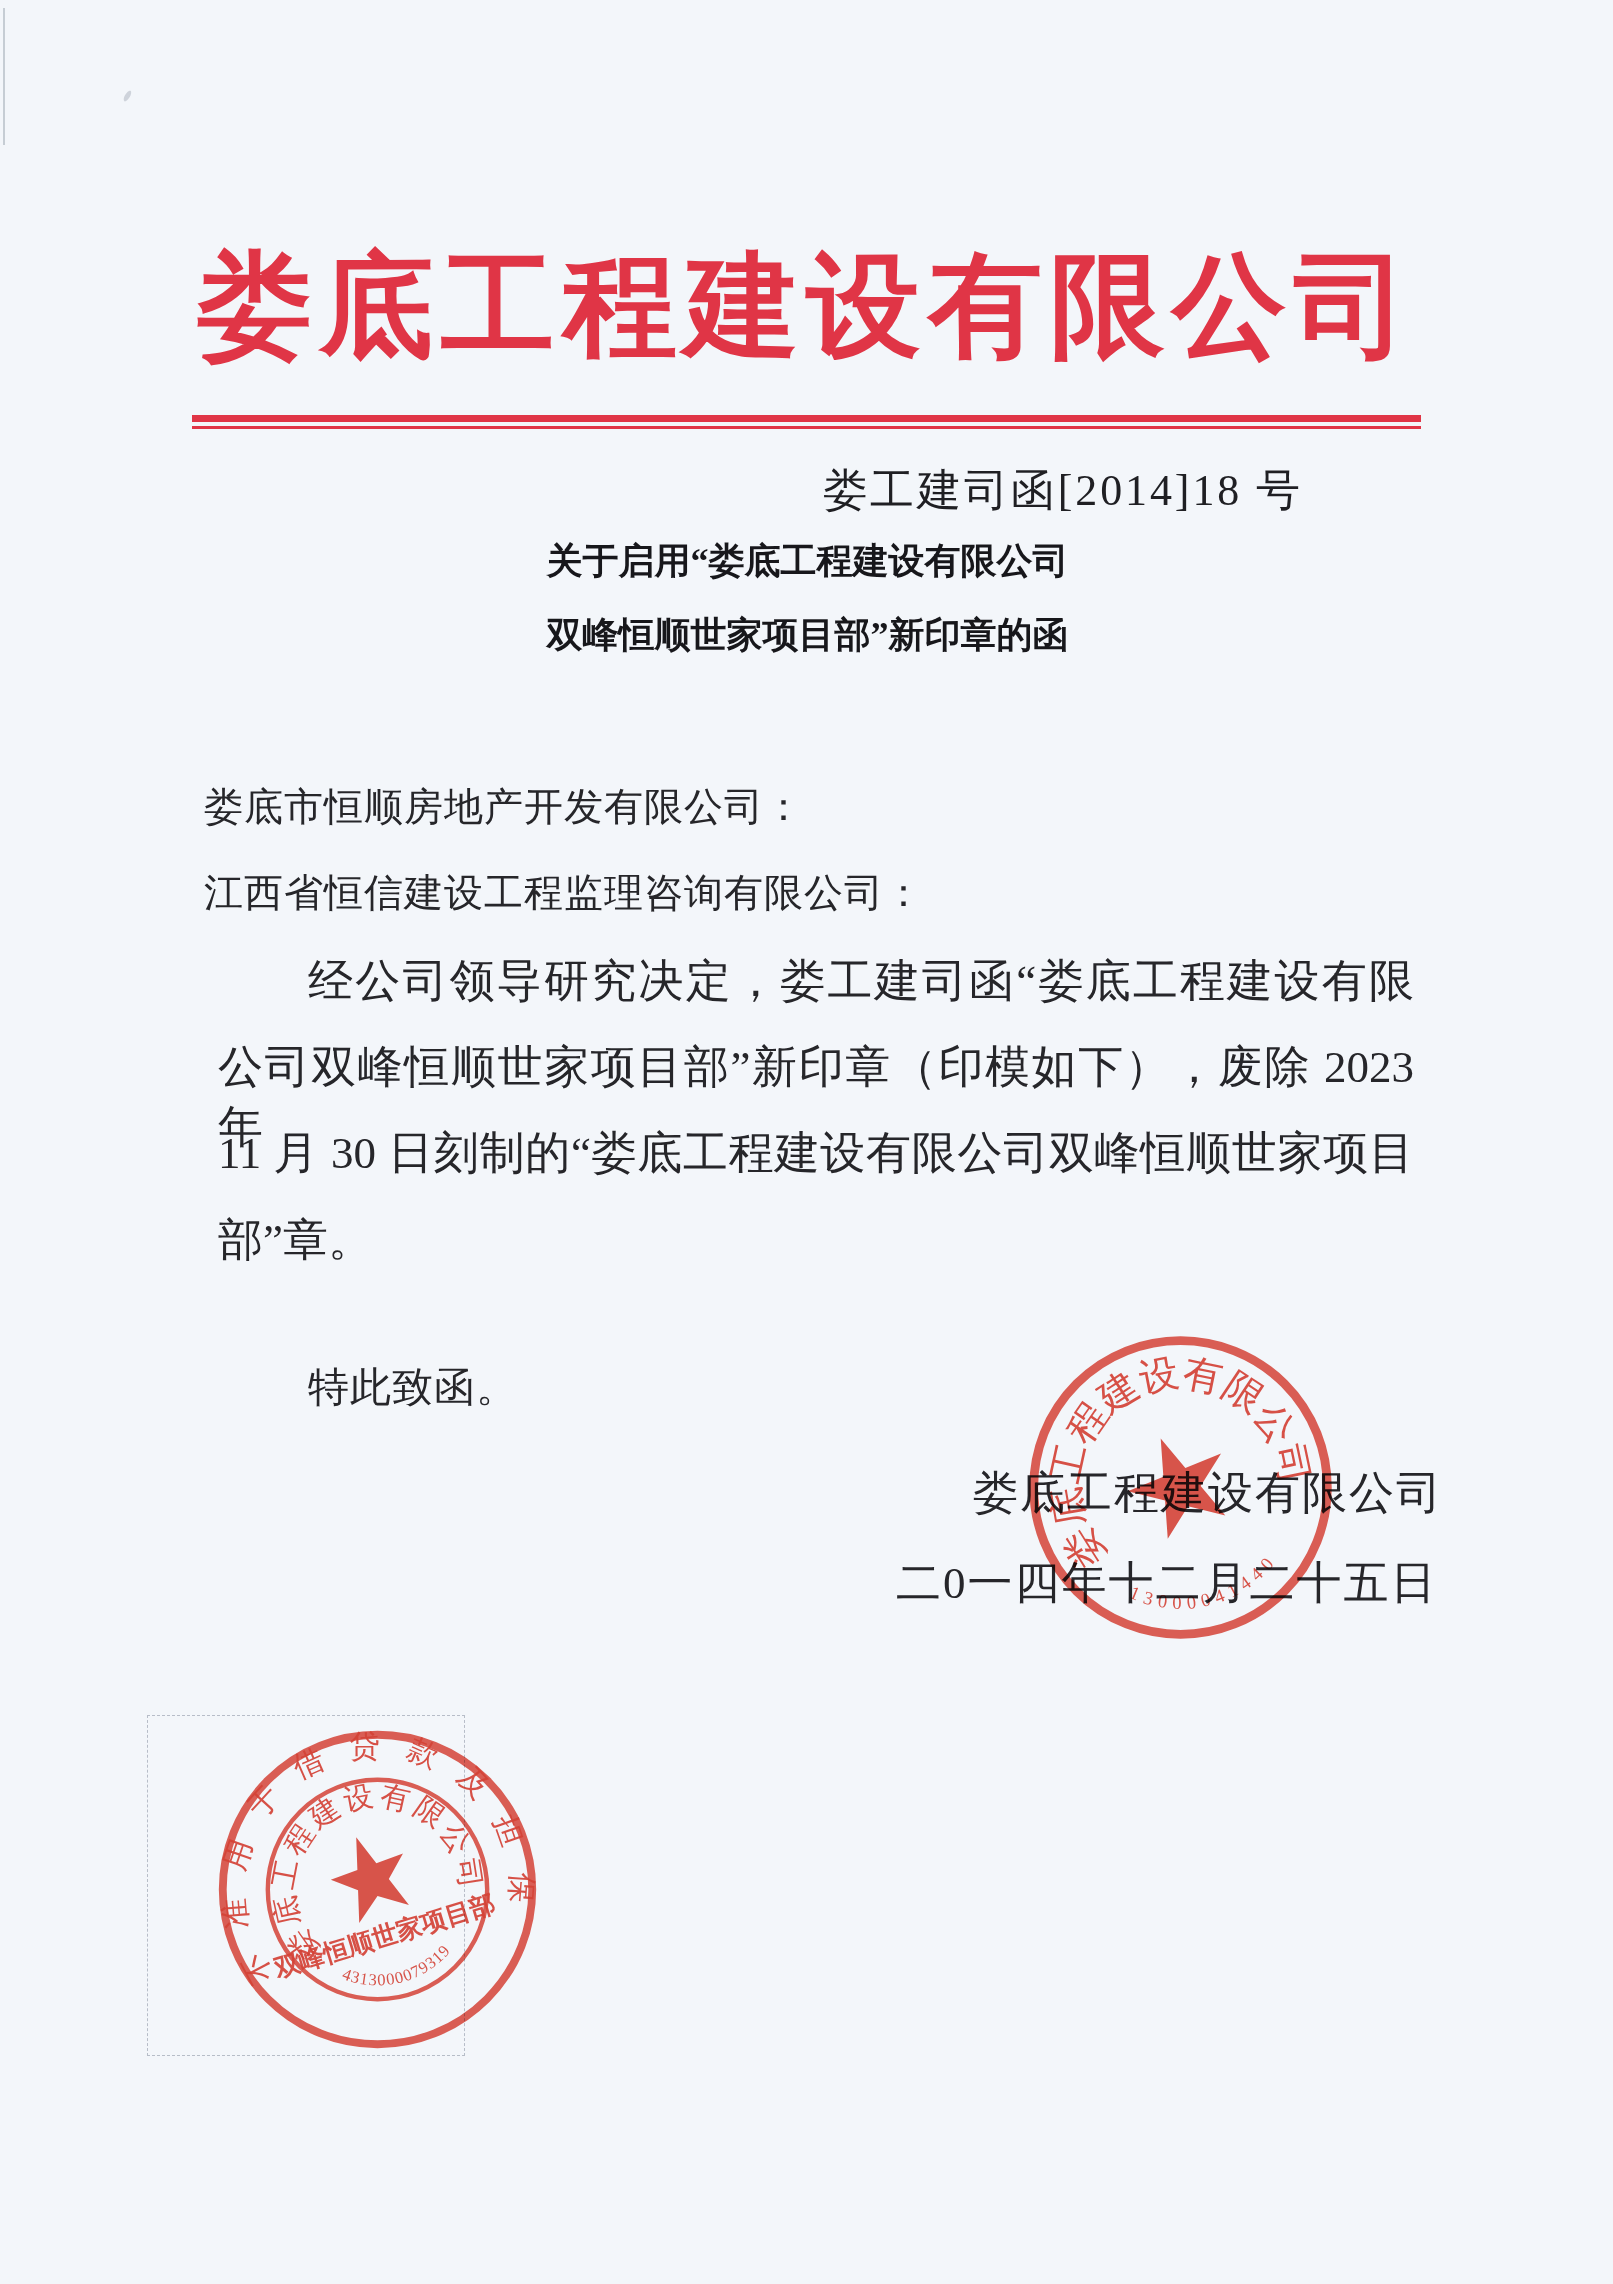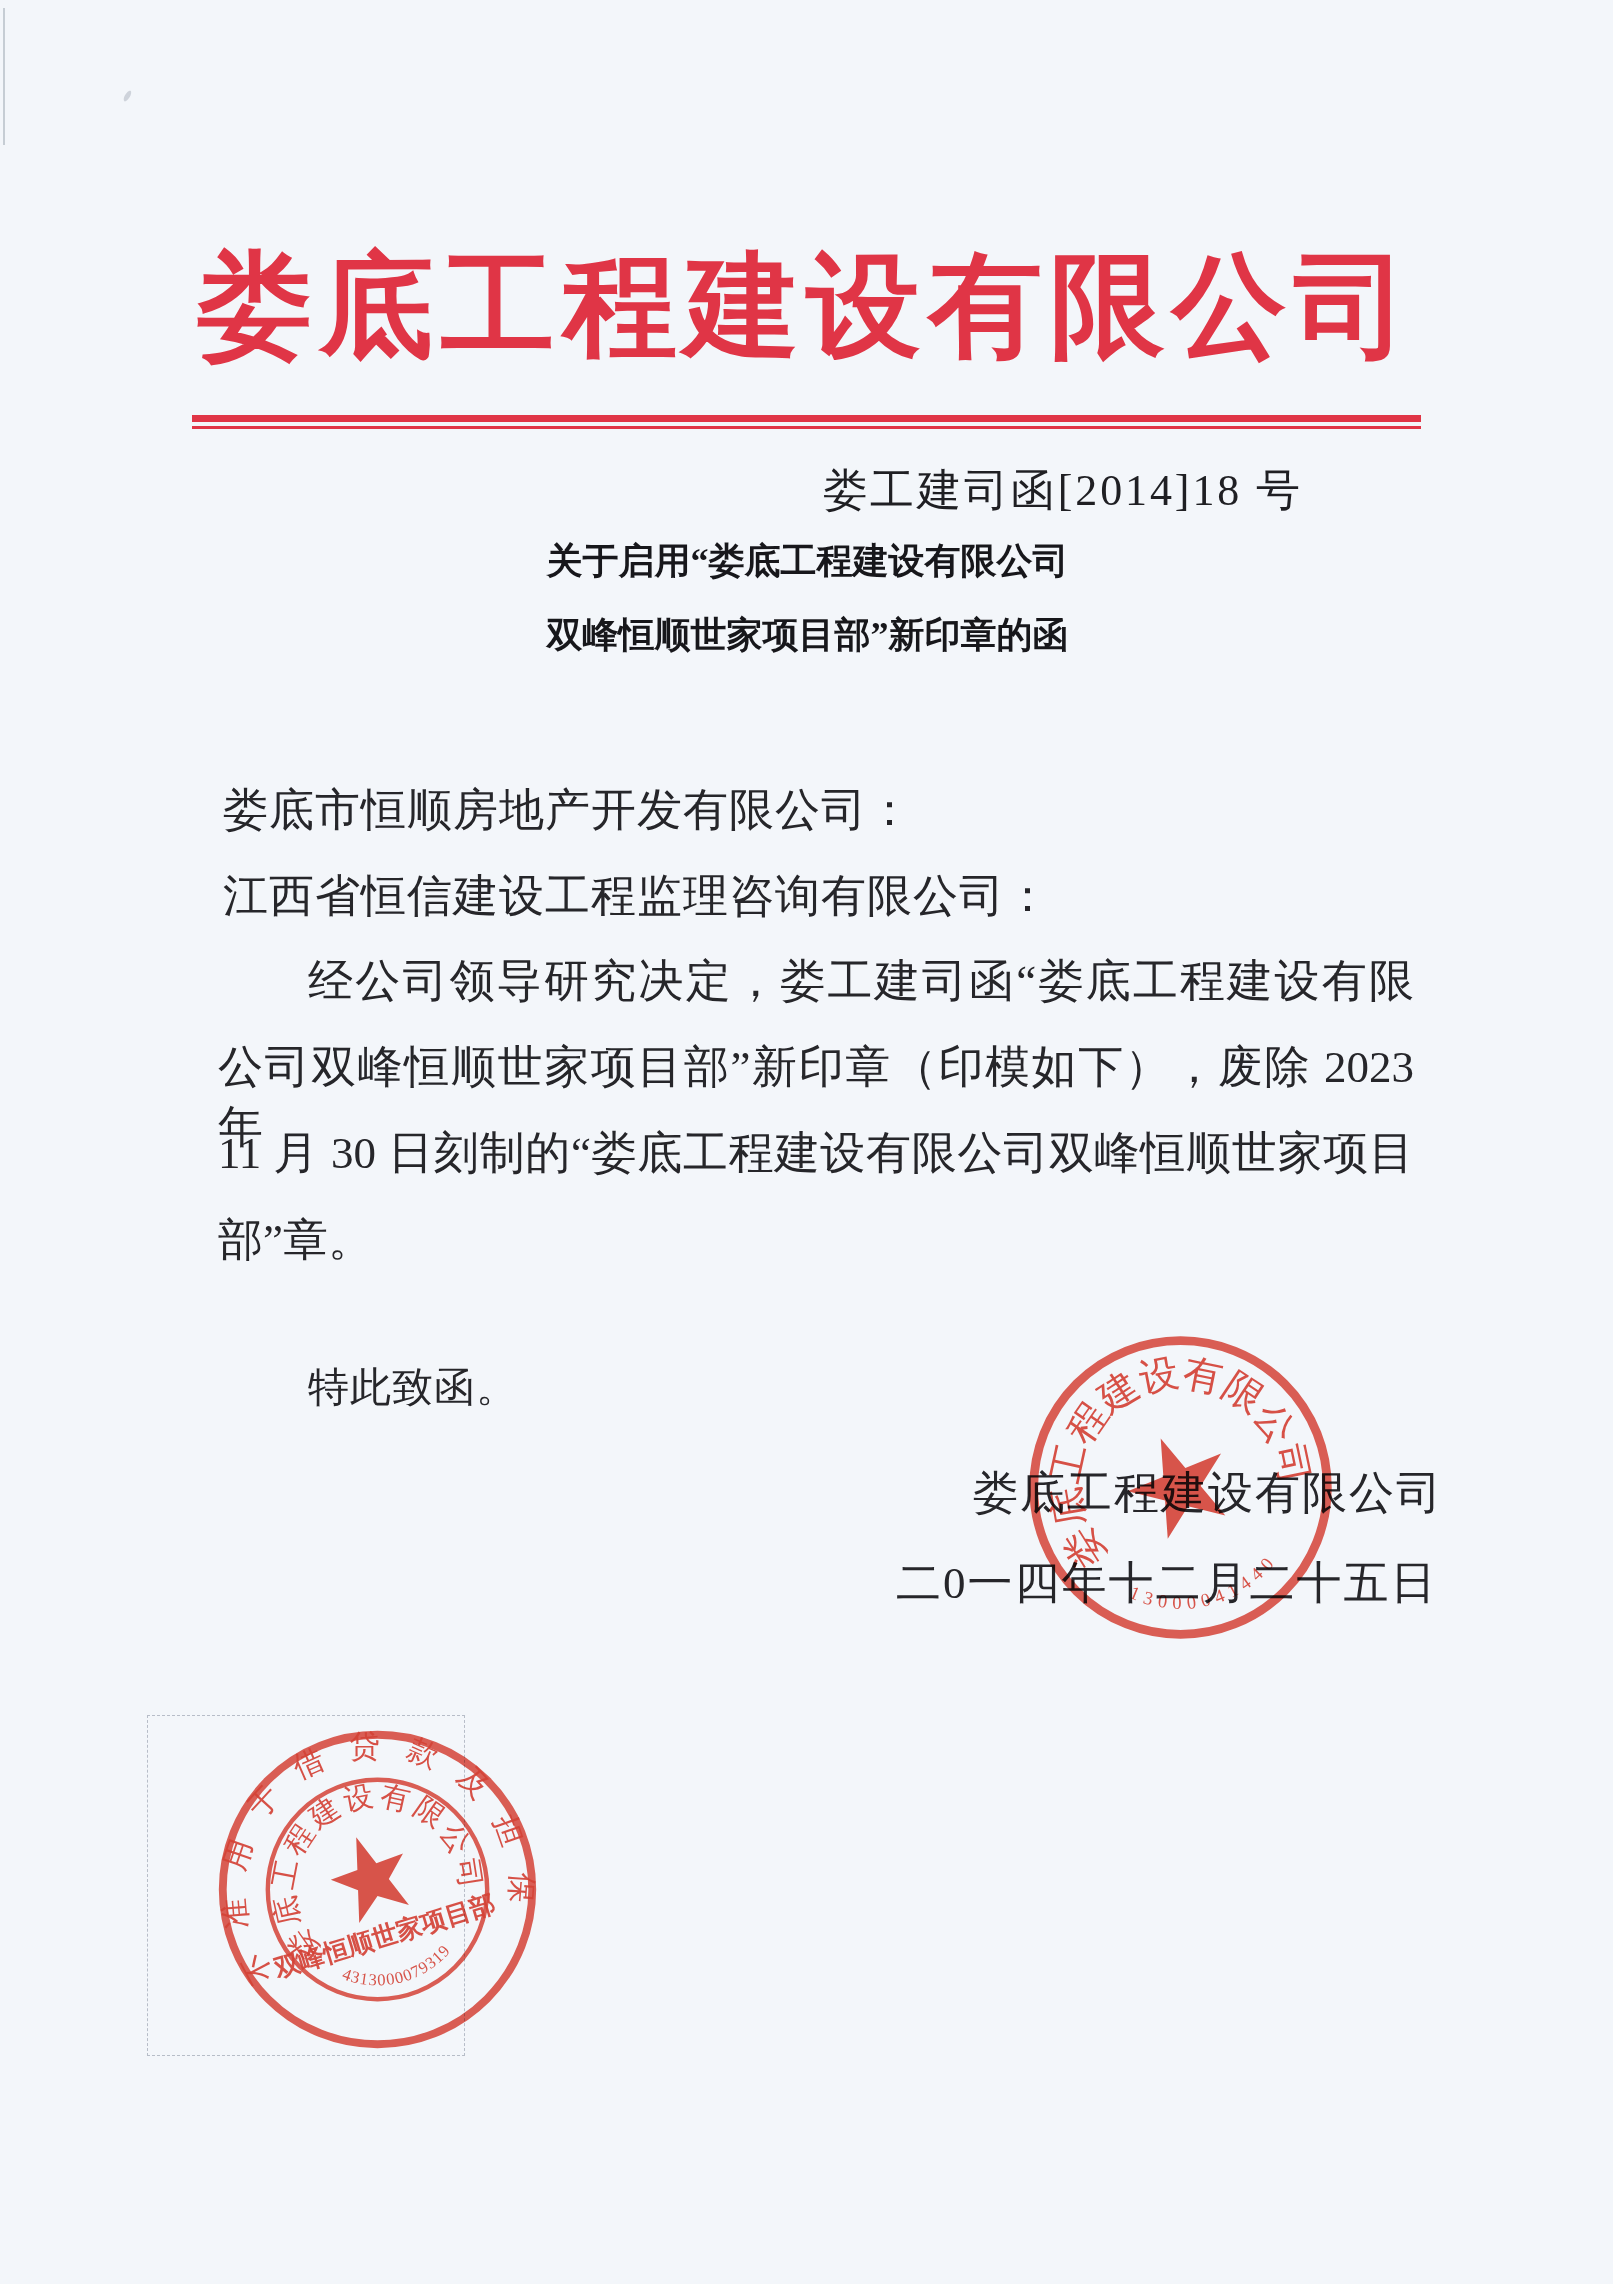--- a/index.html
+++ b/index.html
@@ -14,21 +14,21 @@
     font-size:114px;font-weight:bold;letter-spacing:7.8px;line-height:1.05;
     color:#e03546;
   }
   .rule{left:192px;width:1229px;background:#e03546;}
   .rule-thick{top:407px;height:6.9px;}
   .rule-thin{top:418px;height:2.9px;}
   .refnum{top:453px;right:310px;font-size:44px;letter-spacing:2.9px;color:#1f1f23;}
   .subject{left:1px;width:100%;text-align:center;font-weight:bold;font-size:36px;color:#17171b;}
   .subject-1{top:529px;}
   .subject-2{top:603px;}
-  .addr{left:223px;font-size:45px;letter-spacing:1px;}
+  .addr{left:204px;font-size:39px;letter-spacing:1px;}
   .addr-1{top:772px;}
   .addr-2{top:858px;}
   .bline{left:218px;width:1196px;font-size:45px;box-sizing:border-box;}
   .bjust{text-align:justify;text-align-last:justify;}
   .b1{top:943px;padding-left:90px;}
   .b2{top:1029px;}
   .b3{top:1115px;}
   .b4{top:1202px;}
   .closing{left:308px;top:1352px;font-size:41px;letter-spacing:1px;}
   .sig-company{left:973px;top:1455px;font-size:45px;letter-spacing:2px;}

